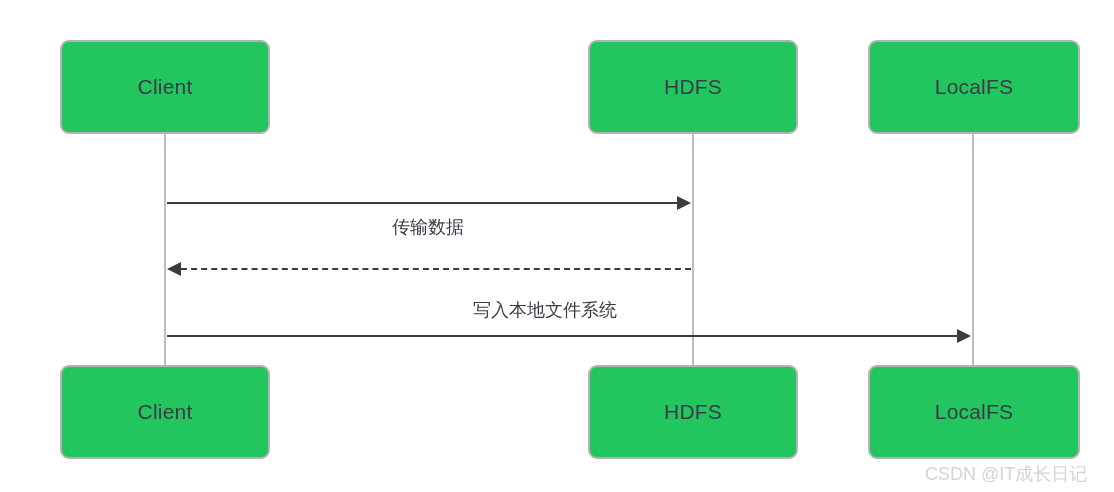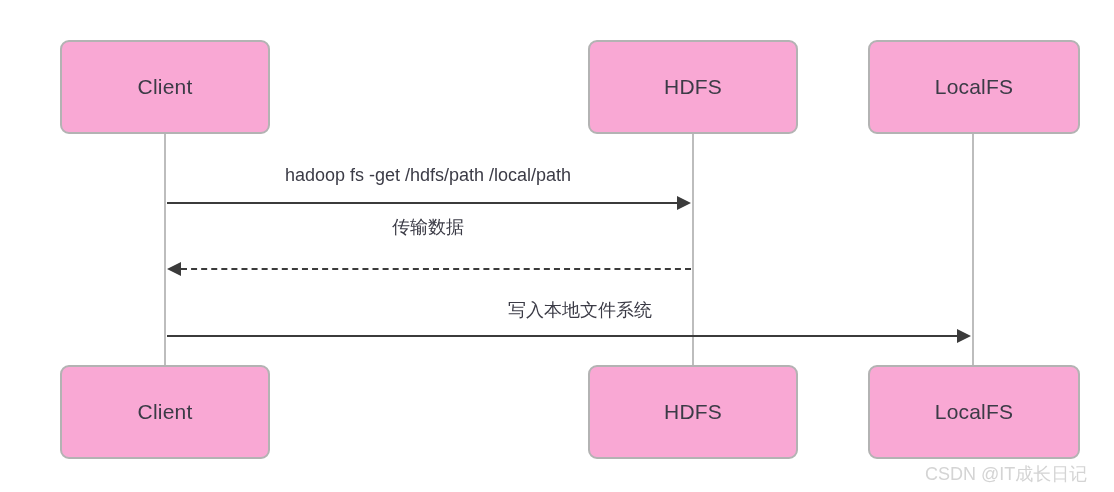--- a/index.html
+++ b/index.html
@@ -17,21 +17,21 @@
     background: #ffffff;
     overflow: hidden;
   }
 
   
   .participant-box {
     position: absolute;
     box-sizing: border-box;
     border: 2px solid #b3b3b3;
     border-radius: 9px;
-    background: #f9a8d4;
+    background: #22c55e;
     display: flex;
     align-items: center;
     justify-content: center;
     color: #3b3b46;
     font-size: 21px;
     font-weight: 400;
     letter-spacing: 0.2px;
     z-index: 3;
   }
 
@@ -119,29 +119,28 @@
     <span>HDFS</span>
   </div>
   <div class="participant-box" style="left:868px; top:365px; width:212px; height:94px;">
     <span>LocalFS</span>
   </div>
 
   <div class="message" style="left:0; top:202px;">
     <div class="msg-line" style="left:167px; width:510px;"></div>
     <div class="arrowhead right" style="left:677px;"></div>
   </div>
-  <div class="msg-label" style="left:428px; top:165px;">hadoop fs -get /hdfs/path /local/path</div>
 
   <div class="message" style="left:0; top:268px;">
     <div class="msg-line dashed" style="left:181px; width:510px;"></div>
     <div class="arrowhead left" style="left:167px;"></div>
   </div>
   <div class="msg-label" style="left:428px; top:215px;">传输数据</div>
 
   <div class="message" style="left:0; top:335px;">
     <div class="msg-line" style="left:167px; width:790px;"></div>
     <div class="arrowhead right" style="left:957px;"></div>
   </div>
-  <div class="msg-label" style="left:580px; top:298px;">写入本地文件系统</div>
+  <div class="msg-label" style="left:545px; top:298px;">写入本地文件系统</div>
 
   <div class="watermark" style="left:925px; top:462px;">CSDN @IT成长日记</div>
 
 </div>
 
 </body></html>

